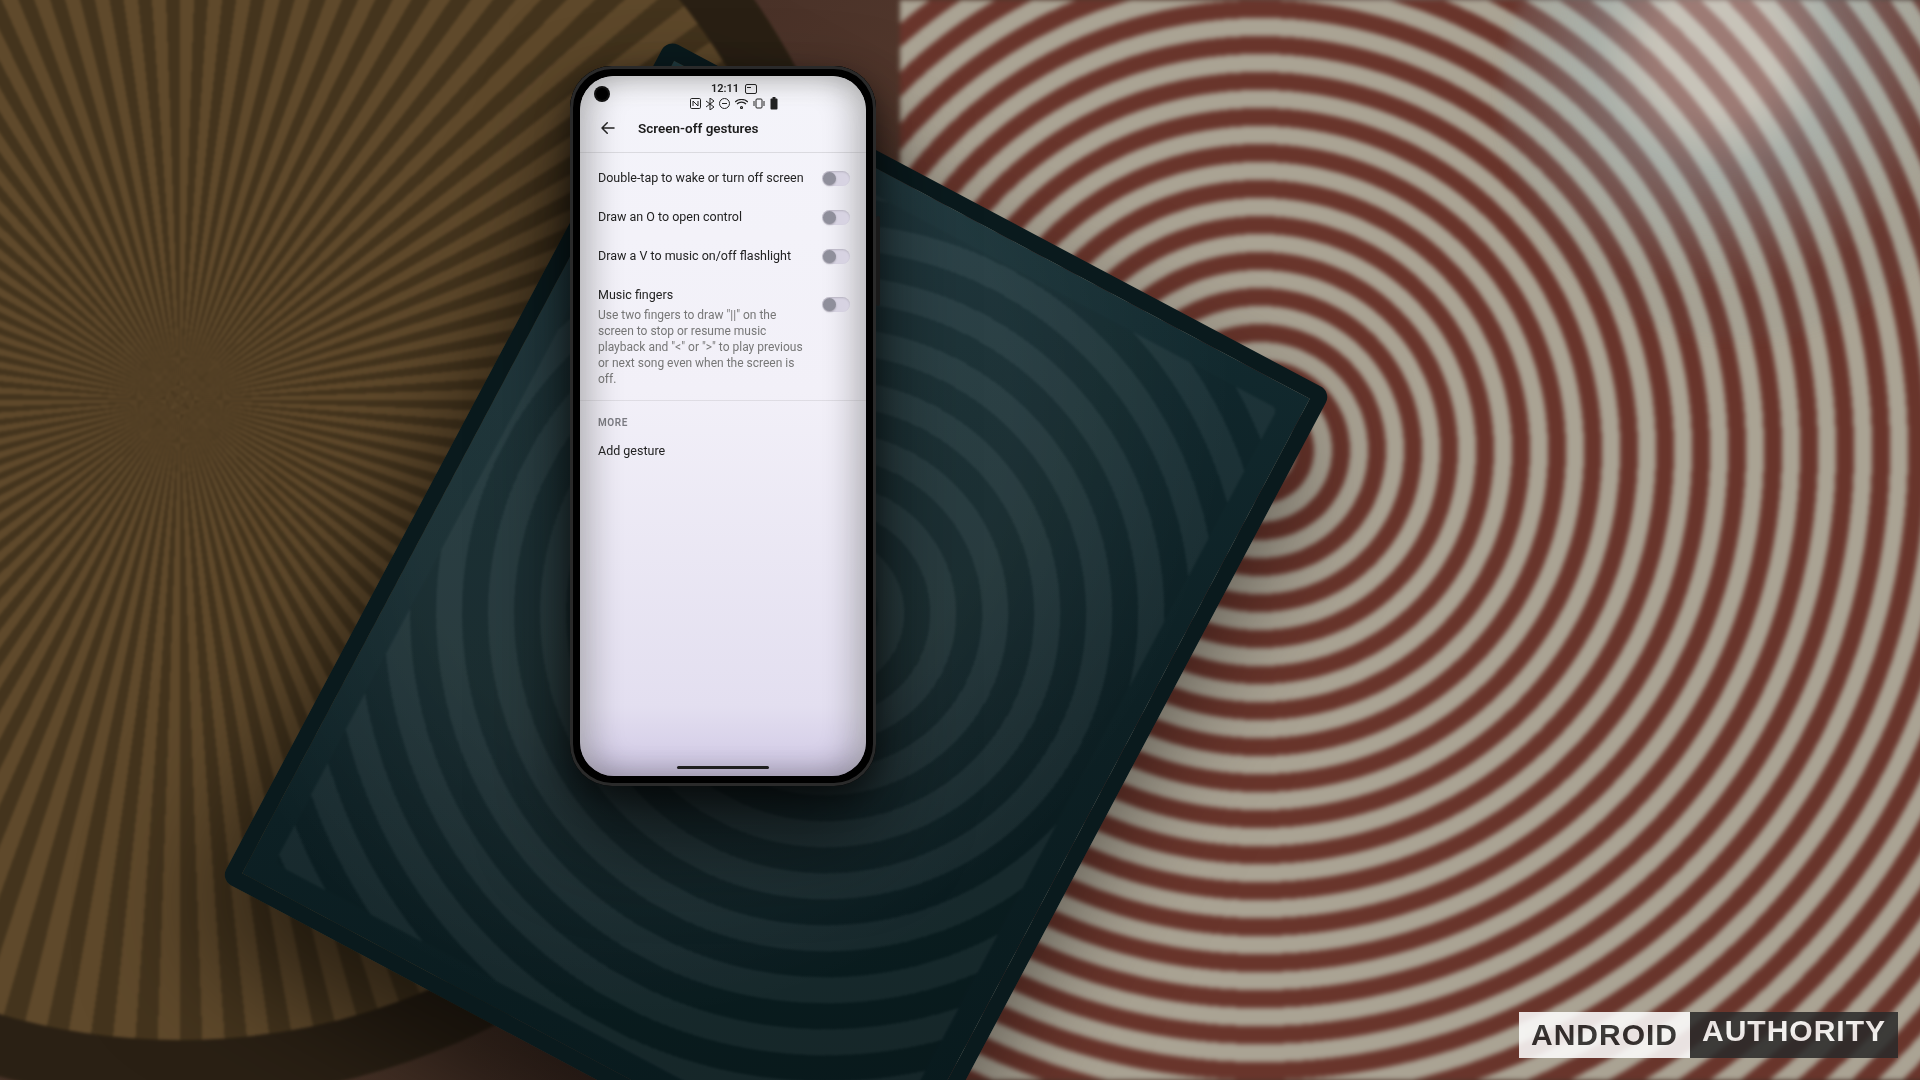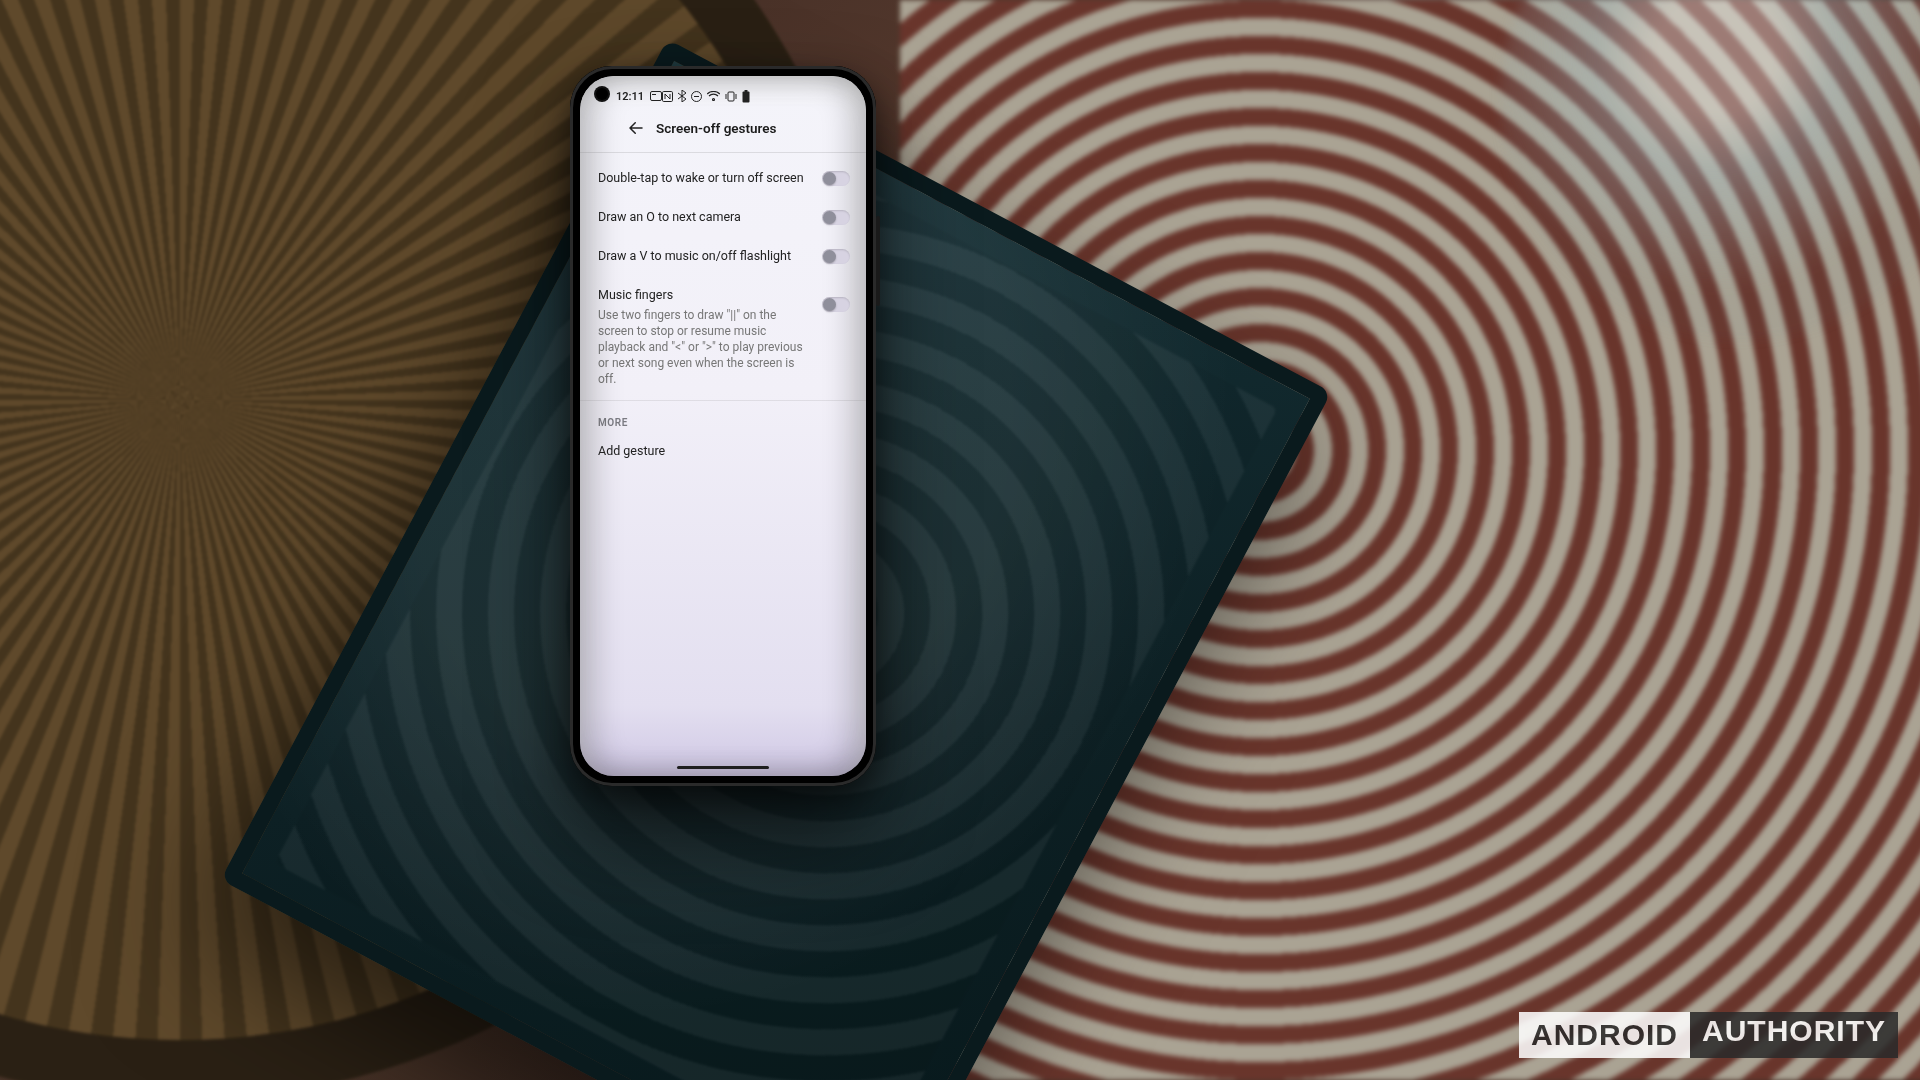--- a/index.html
+++ b/index.html
@@ -161,36 +161,36 @@
     box-shadow:0 0 0 2px #111;
     z-index:5;
   }
   
   .statusbar{
     position:relative;
     height:28px;
     padding:6px 14px 0 36px;
     display:flex;
     align-items:center;
-    justify-content:flex-start;
+    justify-content:space-between;
     font-size:11px;
     color:#222;
     font-weight:600;
+    flex-direction:column;
   }
   .statusbar .left{display:flex; align-items:center; gap:6px;}
   .statusbar .right{display:flex; align-items:center; gap:5px;}
   .statusbar .sicon{display:inline-flex;}
   .statusbar svg{display:block;}
   
   .header{
     display:flex;
     align-items:center;
-    gap:10px;
+    gap:20px;
     padding:8px 14px 14px 18px;
-    margin-left:28px;
   }
   .header .title{
     font-size:13.5px;
     font-weight:600;
     color:#1b1b1b;
   }
   .back-btn{
     width:20px; height:20px;
     display:flex; align-items:center; justify-content:center;
   }
@@ -333,21 +333,21 @@
 
       <div class="row">
         <div class="labelwrap">
             <div class="label">Double-tap to wake or turn off screen</div>
           </div>
         <div class="toggle"></div>
       </div>
 
       <div class="row">
         <div class="labelwrap">
-            <div class="label">Draw an O to next camera</div>
+            <div class="label">Draw an O to open control</div>
           </div>
         <div class="toggle"></div>
       </div>
 
       <div class="row">
         <div class="labelwrap">
             <div class="label">Draw a V to music on/off flashlight</div>
           </div>
         <div class="toggle"></div>
       </div>

